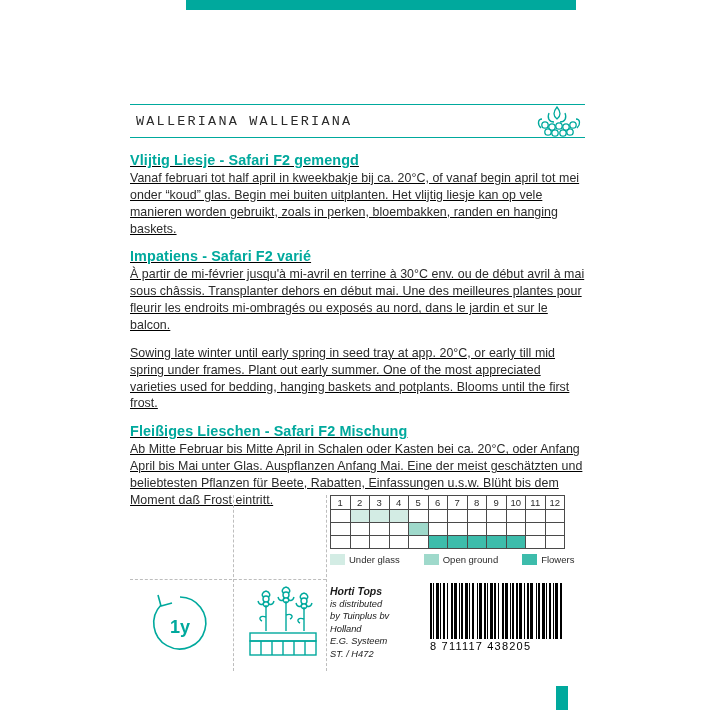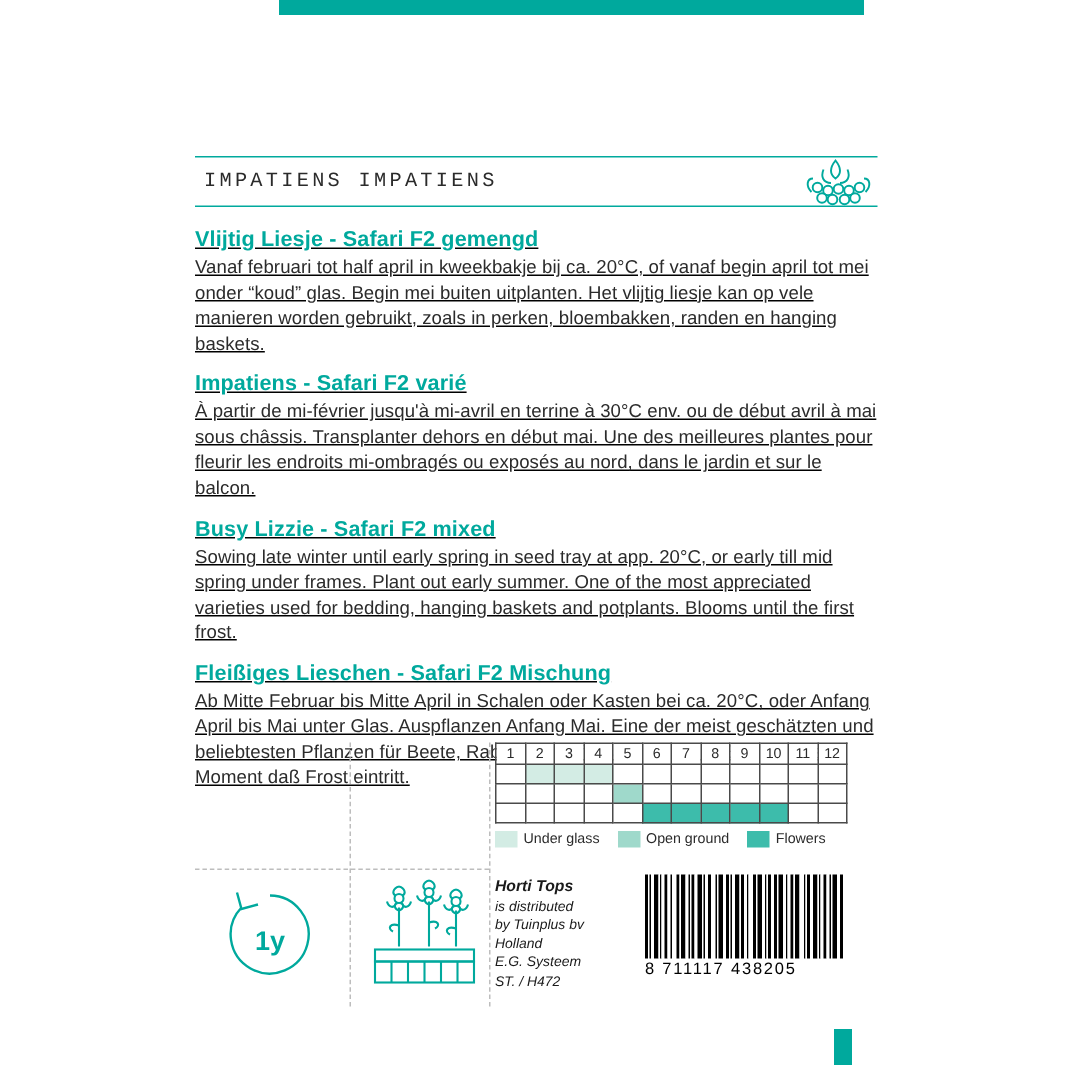--- a/index.html
+++ b/index.html
@@ -110,21 +110,21 @@
     text-align: center;
     color: #2b2b2b;
     font-family: "Liberation Sans", sans-serif;
     height: 14px;
   }
   .fill-glass  { background: #d3ece4; }
   .fill-ground { background: #9fd9cb; }
   .fill-flower { background: #3dbcab; }
   .legend {
     display: flex;
-    gap: 12px;
+    gap: 24px;
     margin-top: 5px;
     font-size: 9.5px;
     color: #2b2b2b;
     align-items: center;
   }
   .legend-item { display: flex; align-items: center; gap: 4px; }
   .legend-sw { width: 15px; height: 11px; display: inline-block; }
 
   
   .brand-name { font-size: 10.5px; font-weight: bold; color: #1a1a1a; line-height: 1.25; }
@@ -148,21 +148,21 @@
 <body>
 
 <div id="packet">
 
   <div class="top-bar"></div>
   <div class="bottom-mark"></div>
 
   <div class="content">
 
     <div class="species-band">
-      <span class="species-name">IMPATIENS IMPATIENS</span>
+      <span class="species-name">WALLERIANA WALLERIANA</span>
       <span class="species-logo">
         <svg width="56" height="38" viewBox="0 0 56 38">
           <g stroke="#00a99d" stroke-width="1.3" fill="none">
             <path d="M28 4 C24 9 24 13 28 16 C32 13 32 9 28 4 Z"></path>
             <path d="M20 10 C18 15 20 19 25 19 M36 10 C38 15 36 19 31 19"></path>
             <circle cx="16" cy="22" r="3.2"></circle>
               <circle cx="23" cy="24" r="3.2"></circle>
             <circle cx="30" cy="23" r="3.2"></circle>
               <circle cx="37" cy="24" r="3.2"></circle>
             <circle cx="44" cy="22" r="3.2"></circle>
@@ -181,21 +181,20 @@
       <p class="lang-title">Vlijtig Liesje - Safari F2 gemengd</p>
       <p class="lang-body">Vanaf februari tot half april in kweekbakje bij ca. 20°C, of vanaf begin april tot mei onder “koud” glas. Begin mei buiten uitplanten. Het vlijtig liesje kan op vele manieren worden gebruikt, zoals in perken, bloembakken, randen en hanging baskets.</p>
     </div>
 
     <div class="lang-block">
       <p class="lang-title">Impatiens - Safari F2 varié</p>
       <p class="lang-body">À partir de mi-février jusqu'à mi-avril en terrine à 30°C env. ou de début avril à mai sous châssis. Transplanter dehors en début mai. Une des meilleures plantes pour fleurir les endroits mi-ombragés ou exposés au nord, dans le jardin et sur le balcon.</p>
     </div>
 
     <div class="lang-block">
-      <p class="lang-title">Busy Lizzie - Safari F2 mixed</p>
       <p class="lang-body">Sowing late winter until early spring in seed tray at app. 20°C, or early till mid spring under frames. Plant out early summer. One of the most appreciated varieties used for bedding, hanging baskets and potplants. Blooms until the first frost.</p>
     </div>
 
     <div class="lang-block">
       <p class="lang-title">Fleißiges Lieschen - Safari F2 Mischung</p>
       <p class="lang-body">Ab Mitte Februar bis Mitte April in Schalen oder Kasten bei ca. 20°C, oder Anfang April bis Mai unter Glas. Auspflanzen Anfang Mai. Eine der meist geschätzten und beliebtesten Pflanzen für Beete, Rabatten, Einfassungen u.s.w. Blüht bis dem Moment daß Frost eintritt.</p>
     </div>
 
   </div>
 

